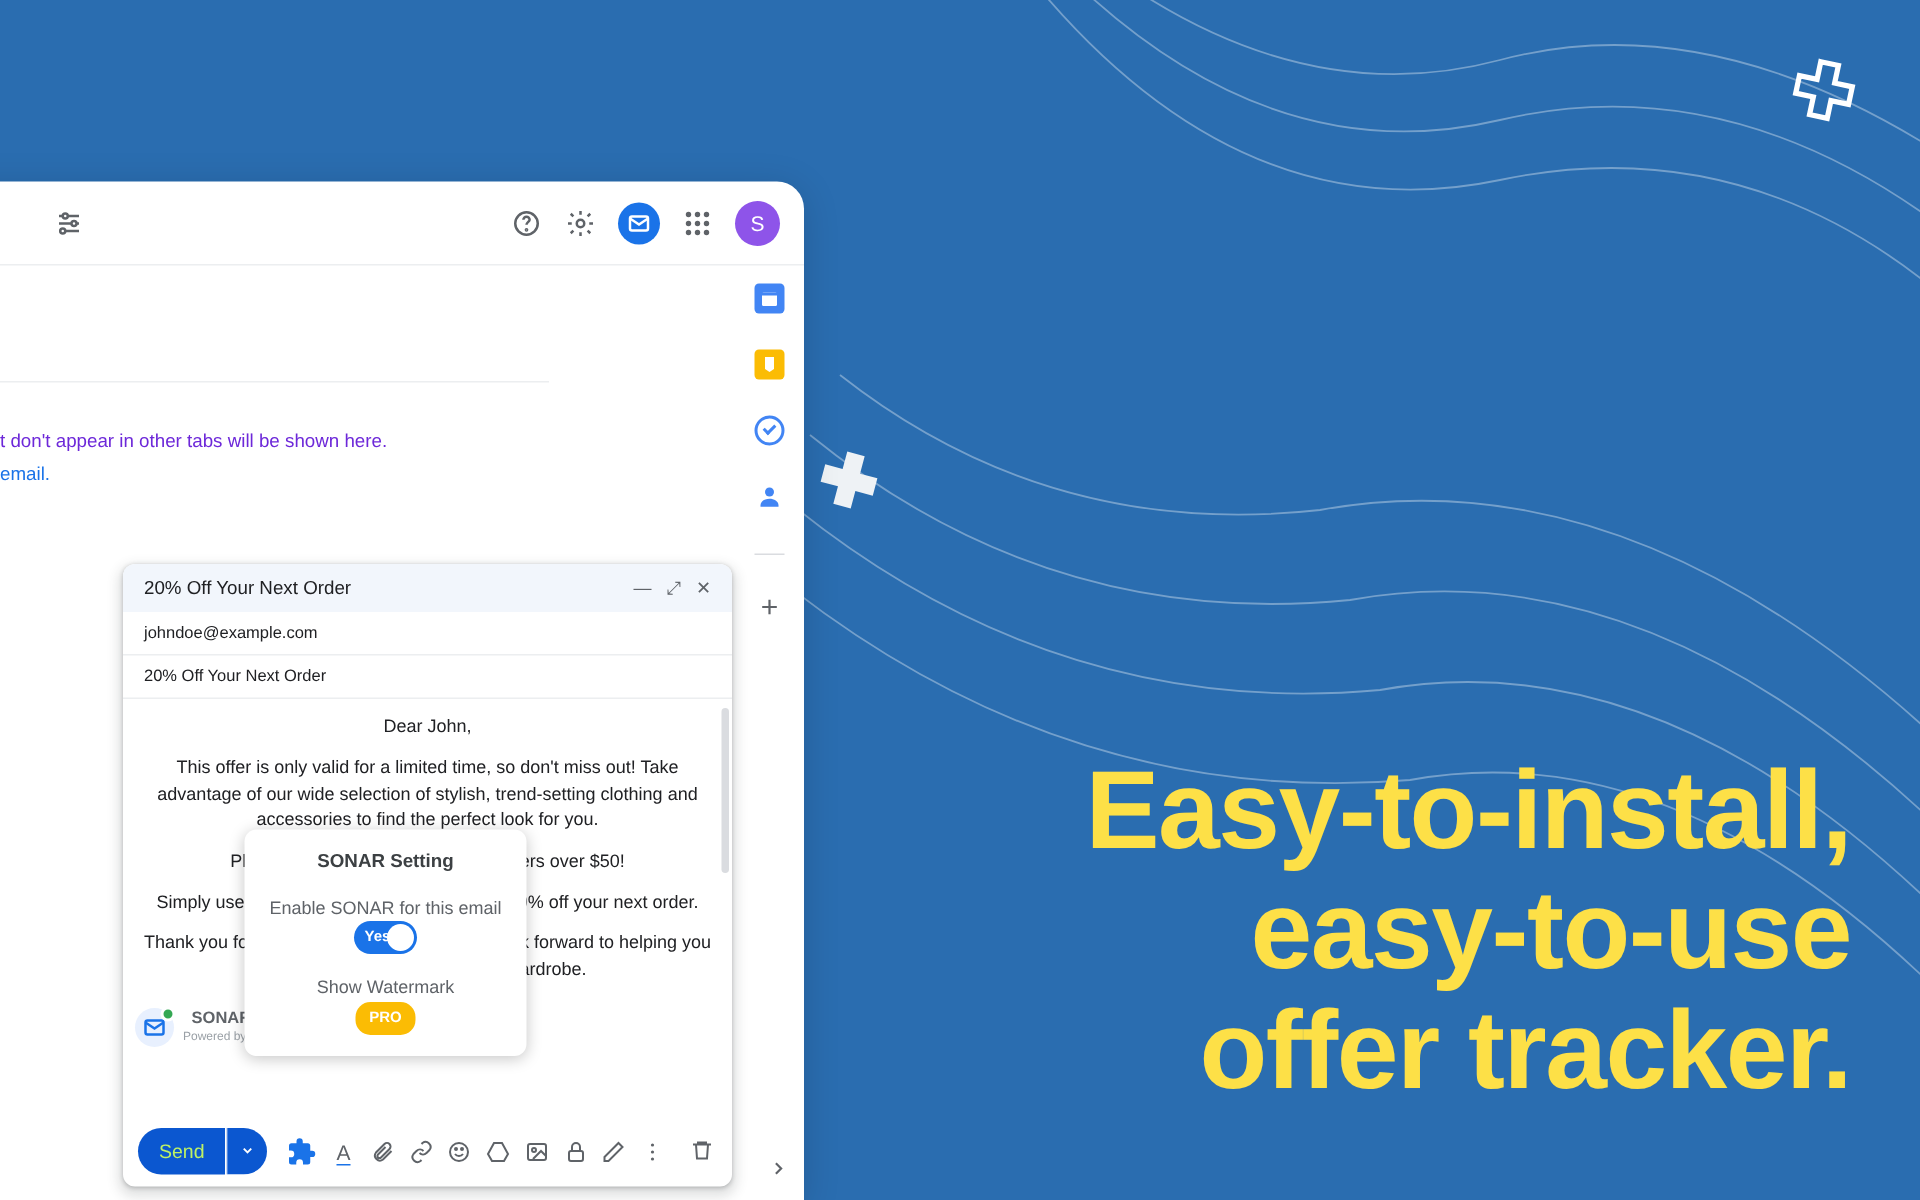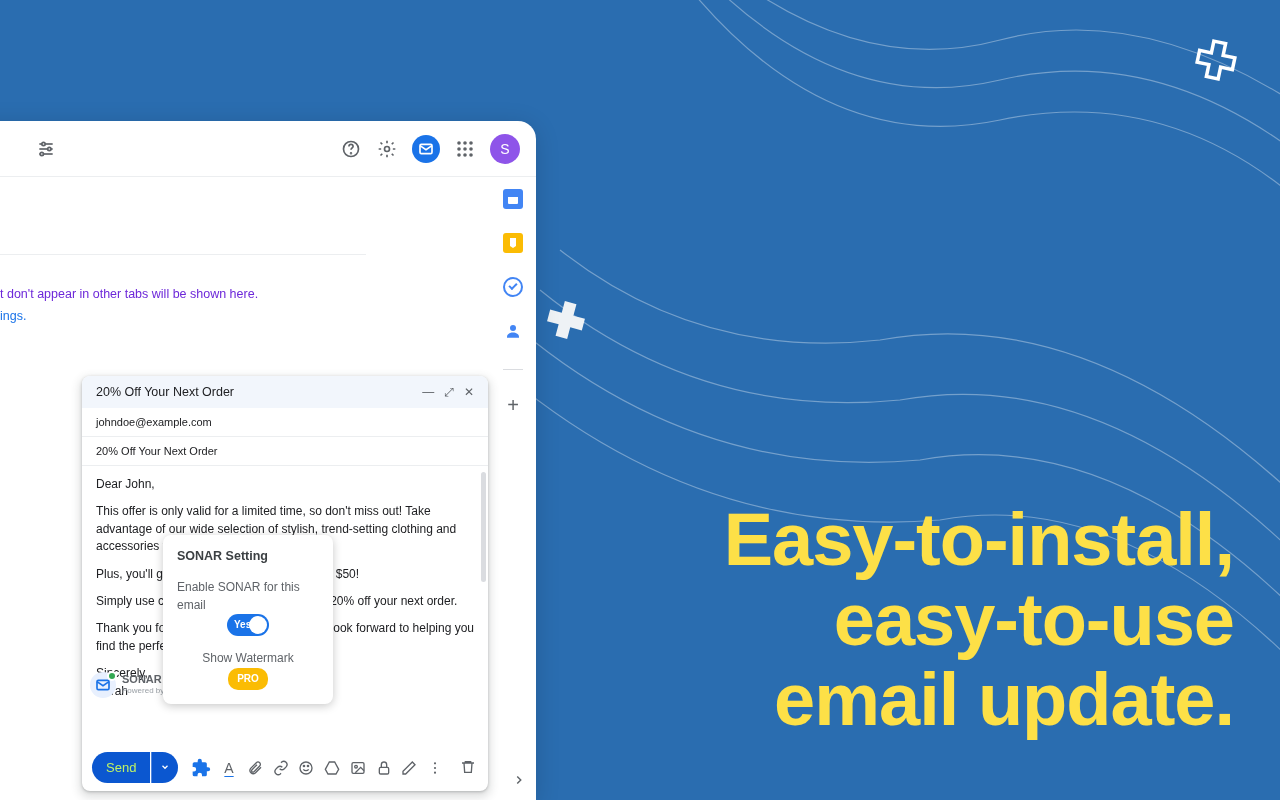--- a/index.html
+++ b/index.html
@@ -118,30 +118,31 @@
   color:#202124;
 }
 .compose-body {
   padding: 10px 14px 6px;
   font-size:12px;
   color:#202124;
   line-height:1.45;
   height: 280px;
   overflow:hidden;
   position:relative;
+  text-align:center;
 }
 .compose-body p { margin-bottom:10px; }
 .body-scroll { position:absolute; right:2px; top:6px; width:5px; height:110px; background:#dadce0; border-radius:3px;}
 
 
 .popover {
   position:absolute;
   left: 81px;
   bottom: 42px;
-  width: 170px;
+  width: 188px;
   background:#fff;
   border-radius:8px;
   box-shadow: 0 2px 10px rgba(0,0,0,0.22);
   padding: 12px 14px 14px;
   z-index:10;
   font-size:12.5px;
 }
 .popover-title { font-weight:700; color:#3c4043; margin-bottom:14px; font-size:12.5px;}
 .popover-row { display:flex; align-items:center; justify-content:space-between; margin-bottom:14px; color:#5f6368; font-size:12px;flex-direction:column;}
 .popover-row:last-child { margin-bottom:0;}
@@ -293,21 +294,21 @@
             <circle cx="15" cy="15" r="1.8"></circle>
           </svg>
       </div>
       <div class="avatar">S</div>
     </div>
   </div>
 
   <div class="inbox-area">
     <div class="inbox-divider"></div>
     <div class="inbox-text">t don't appear in other tabs will be shown here.</div>
-    <a class="inbox-link">ings.</a>
+    <a class="inbox-link">email.</a>
   </div>
 
   <div class="side-strip">
     <div class="side-icon si-calendar">
        <svg width="12" height="12" viewBox="0 0 12 12">
           <rect x="1" y="2" width="10" height="9" fill="#fff" rx="1"></rect>
           <rect x="1" y="2" width="10" height="2" fill="#4285f4"></rect>
         </svg>
     </div>
     <div class="side-icon si-keep">
@@ -453,15 +454,15 @@
           <path d="M3 6h18M8 6V4h8v2M6 6l1 14h10l1-14"></path>
         </svg>
     </div>
   </div>
 </div>
 
 <div class="hero">
   <h1>
     <span>Easy-to-install,</span><br>
     <span>easy-to-use</span><br>
-    <span>email update.</span>
+    <span>offer tracker.</span>
   </h1>
 </div>
 
 </body></html>

